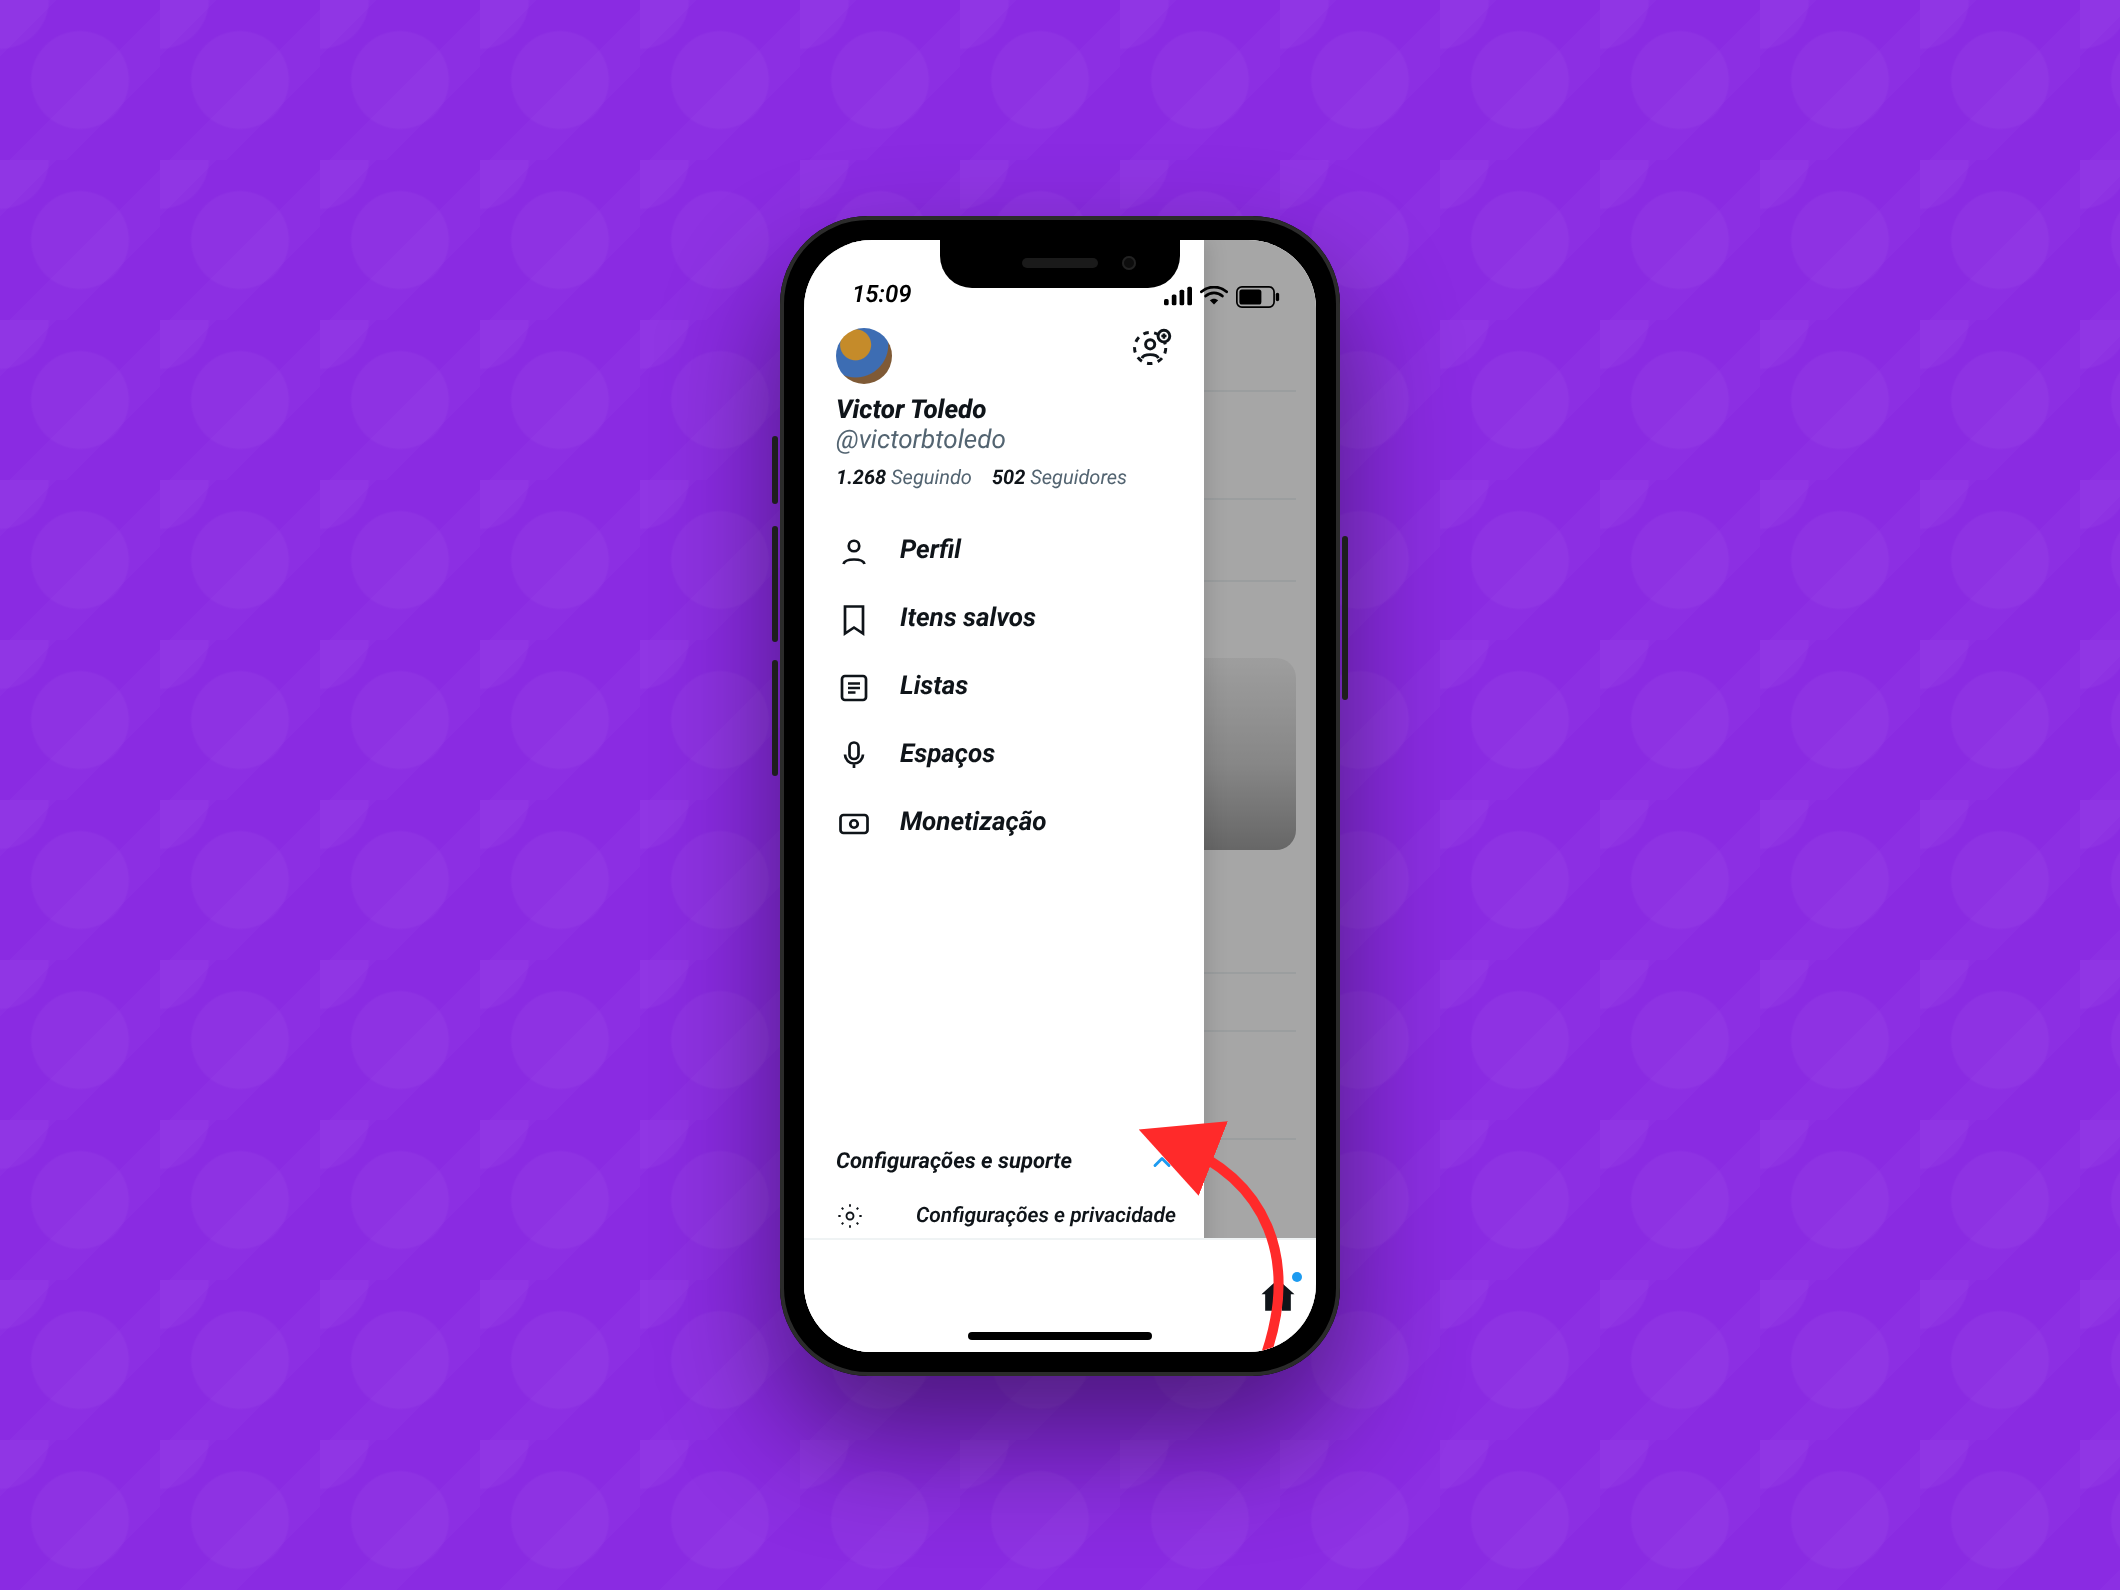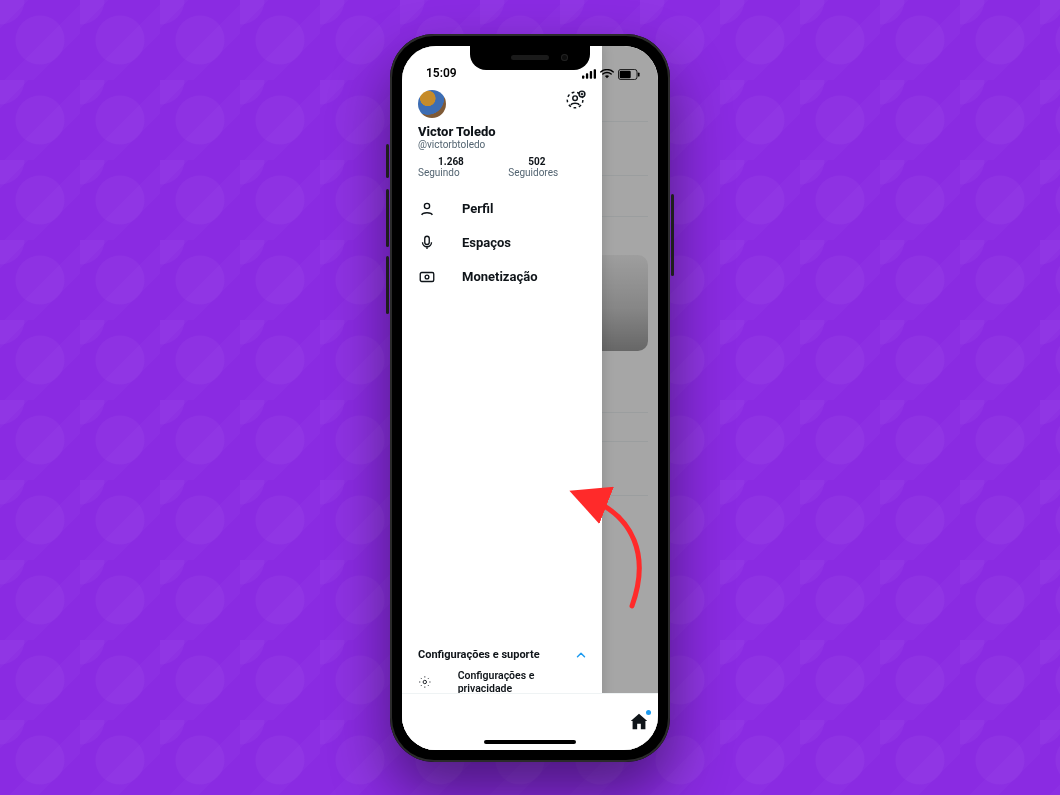--- a/index.html
+++ b/index.html
@@ -40,26 +40,27 @@
     inset: 0;
     display: flex;
     align-items: center;
     justify-content: center;
   }
 
   
   .phone {
     position: relative;
     width: 280px;
-    height: 728px;
+    height: 580px;
     border-radius: 44px;
     background: #000;
     box-shadow: 0 30px 60px rgba(0,0,0,0.45), inset 0 0 0 2px #2b2b2b;
     padding: 12px;
     box-sizing: border-box;
+    font-style: italic;
   }
 
   .side-btn {
     position: absolute;
     width: 3px;
     background: #1e1e1e;
     border-radius: 2px;
   }
   .side-btn.left1 { left: -4px; top: 110px; height: 34px; }
   .side-btn.left2 { left: -4px; top: 155px; height: 58px; }
@@ -302,41 +303,41 @@
     color: var(--text-dark);
   }
 
   .profile-name {
     margin-top: 6px;
     font-size: 13px;
     font-weight: 800;
     color: var(--text-dark);
   }
   .profile-handle {
-    font-size: 10px;
+    font-size: 13px;
     color: var(--text-gray);
   }
   .follow-row {
     margin-top: 6px;
     font-size: 10px;
     color: var(--text-gray);
     display: flex;
     gap: 10px;
   }
-  .follow-row b { color: var(--text-dark); font-weight: 700; margin-left: 20px; }
+  .follow-row b { color: var(--text-dark); font-weight: 700; }
 
   .menu {
     margin-top: 14px;
     display: flex;
     flex-direction: column;
   }
   .menu-item {
     display: flex;
     align-items: center;
-    gap: 26px;
+    gap: 14px;
     height: 34px;
     font-size: 13px;
     font-weight: 700;
     color: var(--text-dark);
     cursor: pointer;
   }
   .menu-icon {
     width: 18px;
     height: 18px;
     flex: 0 0 auto;
@@ -557,22 +558,39 @@
                 <span class="menu-icon">
                   <svg viewBox="0 0 24 24" fill="none" stroke="currentColor" stroke-width="1.8">
                     <circle cx="12" cy="8" r="3.5"></circle>
                     <path d="M5 20c1-4 13-4 14 0"></path>
                   </svg>
                 </span>
                 <span>Perfil</span>
               </div>
 
 
-
-
+              <div class="menu-item">
+                <span class="menu-icon">
+                  <svg viewBox="0 0 24 24" fill="none" stroke="currentColor" stroke-width="1.8">
+                    <path d="M6 3h12v18l-6-4-6 4z"></path>
+                  </svg>
+                </span>
+                <span>Itens salvos</span>
+              </div>
+
+
+              <div class="menu-item">
+                <span class="menu-icon">
+                  <svg viewBox="0 0 24 24" fill="none" stroke="currentColor" stroke-width="1.8">
+                    <rect x="4" y="4" width="16" height="16" rx="2"></rect>
+                    <path d="M8 9h8M8 12h8M8 15h5"></path>
+                  </svg>
+                </span>
+                <span>Listas</span>
+              </div>
 
               <div class="menu-item">
                 <span class="menu-icon">
                   <svg viewBox="0 0 24 24" fill="none" stroke="currentColor" stroke-width="1.8">
                     <rect x="9" y="3" width="6" height="11" rx="3"></rect>
                     <path d="M6 11a6 6 0 0012 0M12 17v3"></path>
                   </svg>
                 </span>
                 <span>Espaços</span>
               </div>

